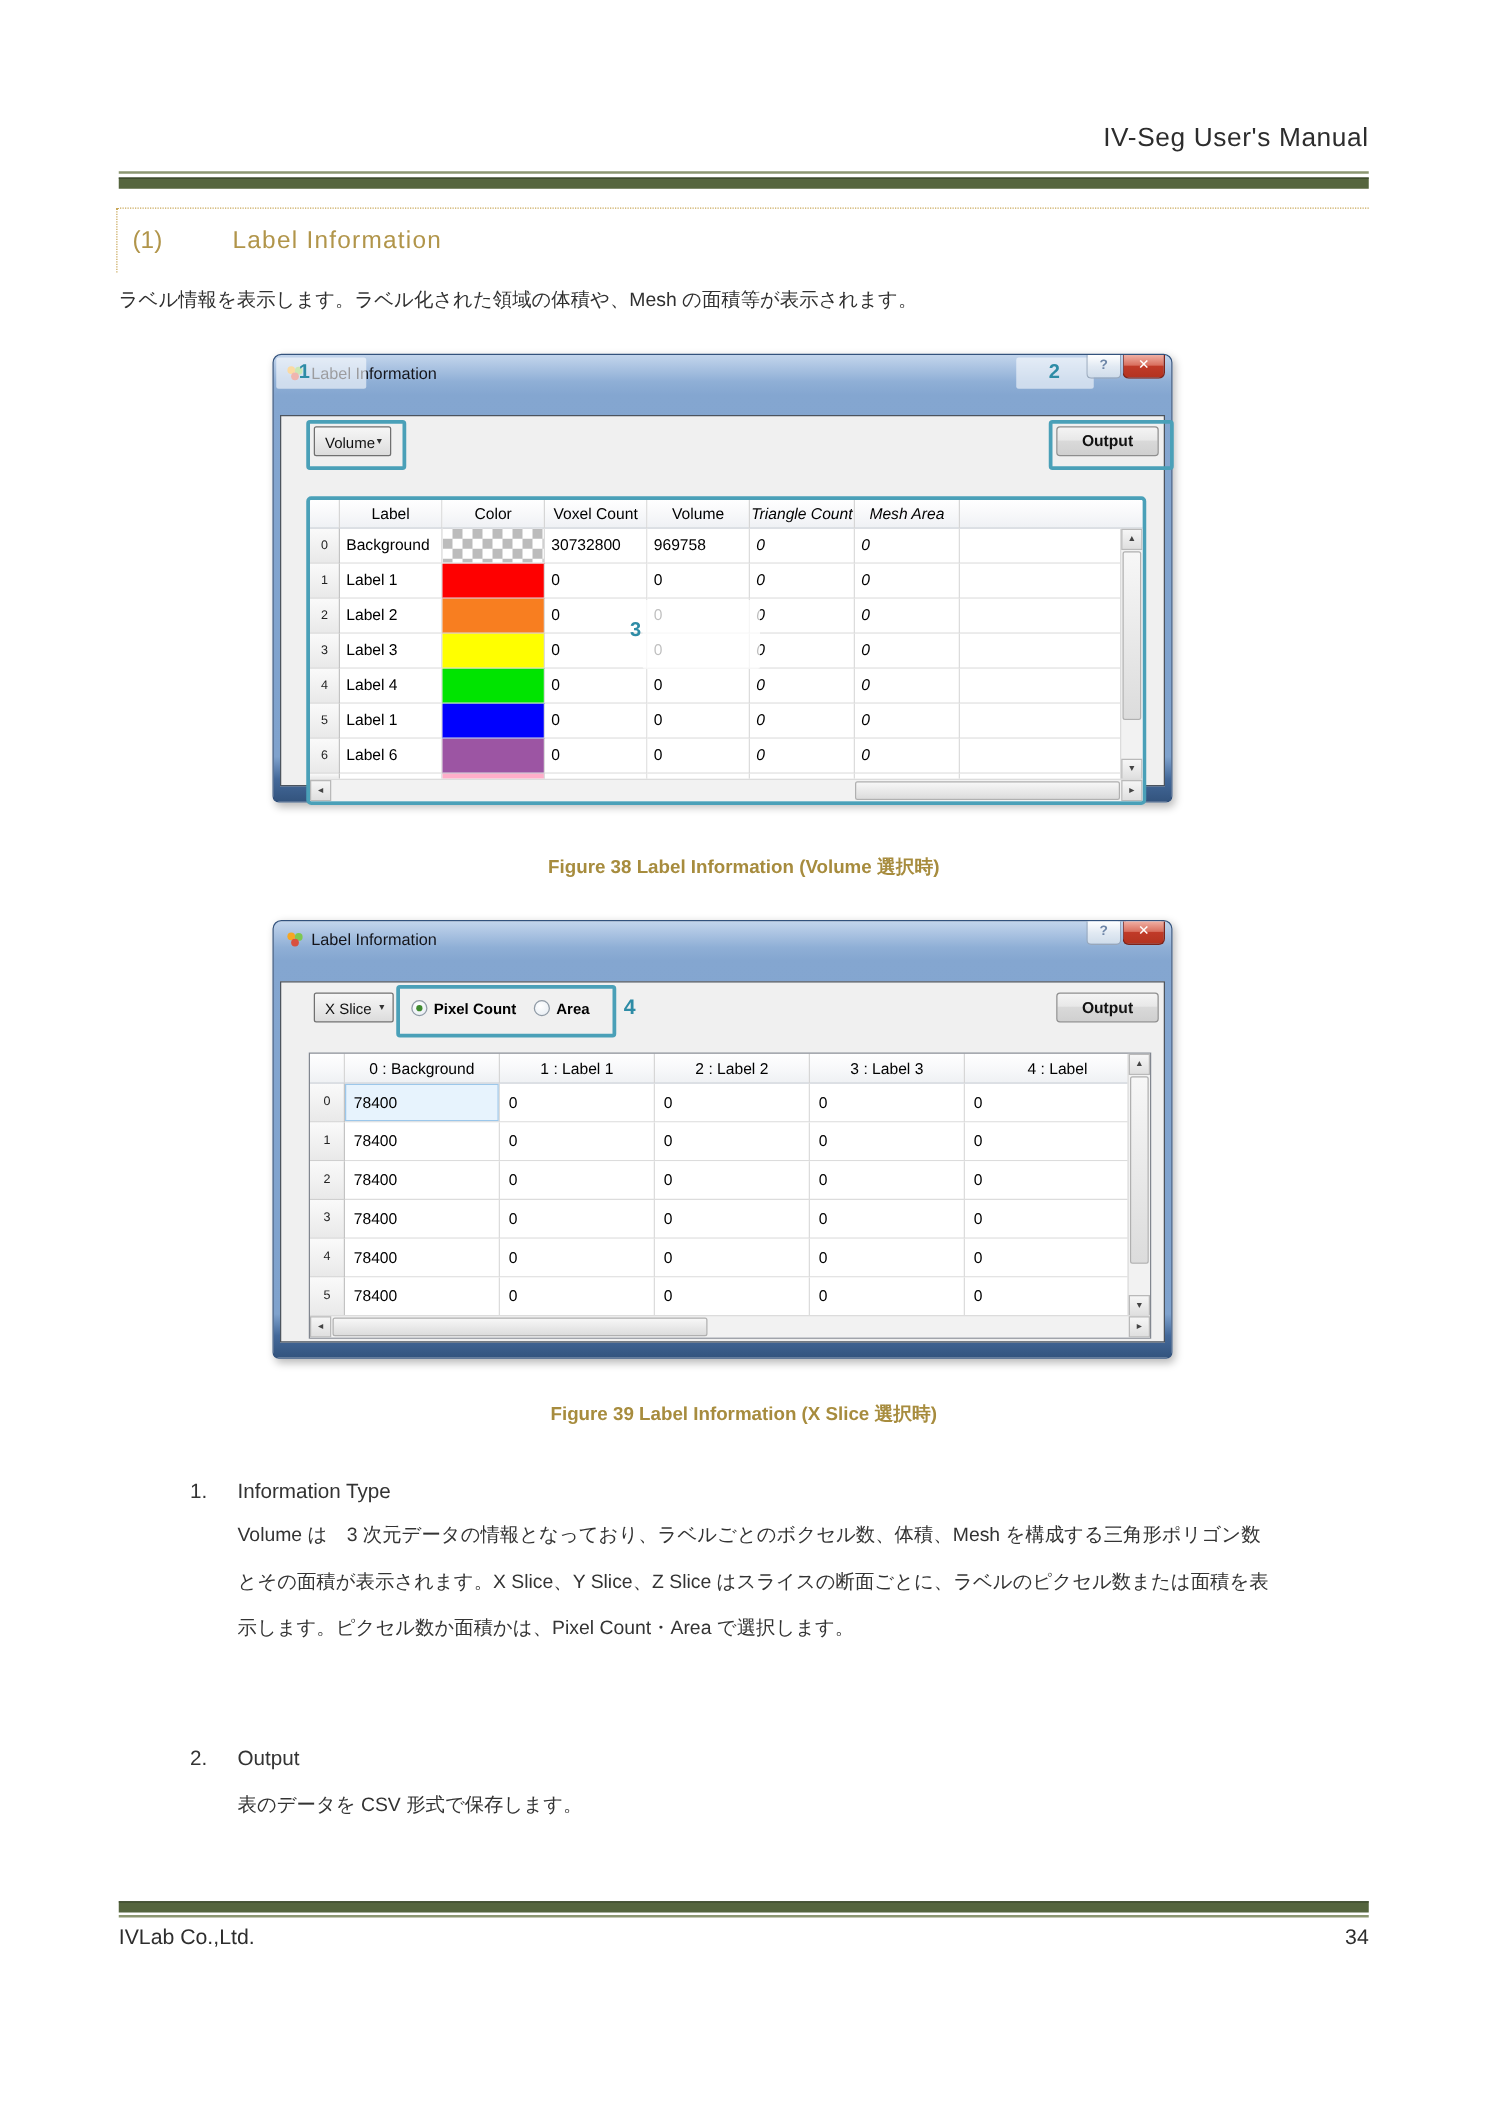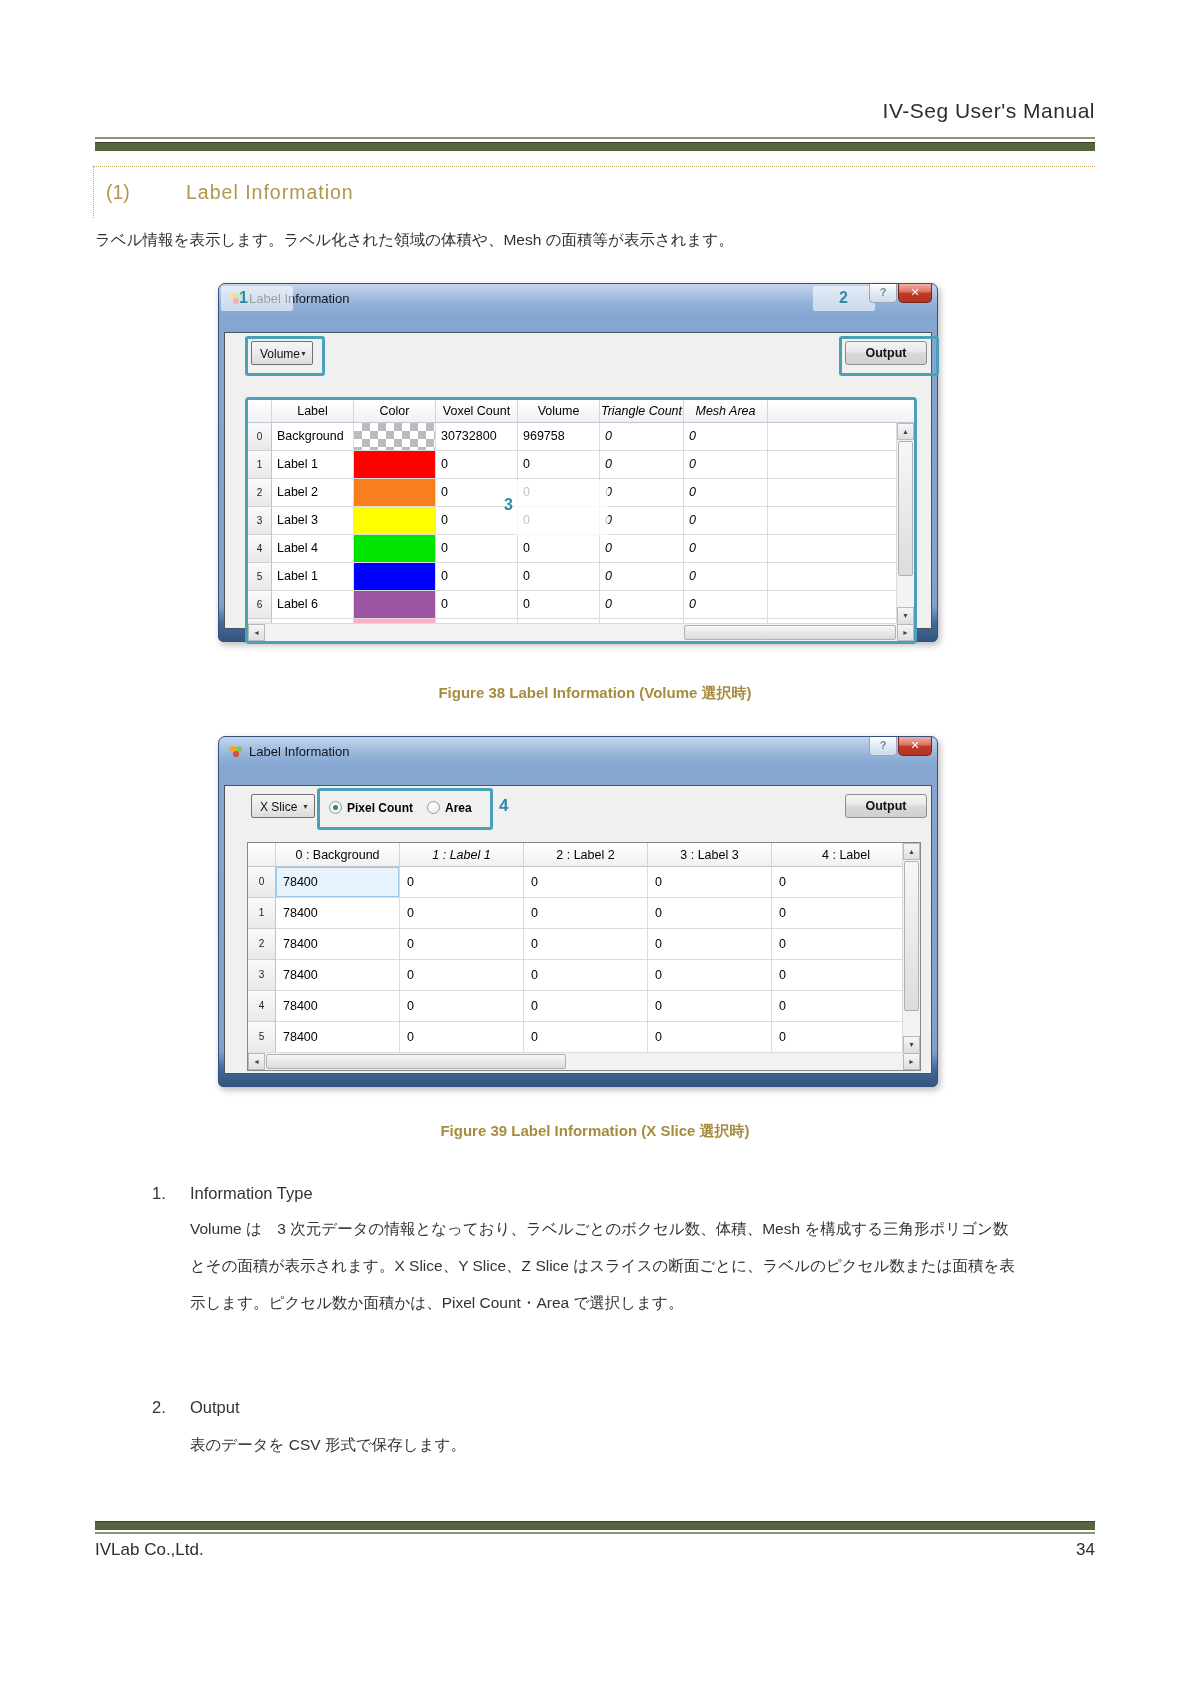--- a/index.html
+++ b/index.html
@@ -269,21 +269,21 @@
       <span class="radio on"></span><span class="rlabel">Pixel Count</span><span class="radio"></span><span class="rlabel">Area</span>
     </div>
     <span class="callout-num" style="position:absolute;left:274px;top:10px;font-size:17px;">4</span>
 
     <div class="pushbtn" style="left:620px;top:8px;width:82px;">Output</div>
 
     <div class="tbl-wrap2">
       <div class="trow">
         <div class="hcell w28" style="height:24px;padding-top:5px;"></div>
         <div class="hcell w124" style="height:24px;padding-top:5px;">0 : Background</div>
-        <div class="hcell w124" style="height:24px;padding-top:5px;font-style:italic;">1 : Label 1</div>
+        <div class="hcell w124" style="height:24px;padding-top:5px;">1 : Label 1</div>
         <div class="hcell w124" style="height:24px;padding-top:5px;">2 : Label 2</div>
         <div class="hcell w124" style="height:24px;padding-top:5px;">3 : Label 3</div>
         <div class="hcell fill" style="height:24px;padding-top:5px;">4 : Label</div>
       </div>
 
       <div class="trow" style="height:31px;">
         <div class="rh w28" style="padding-top:9px;">0</div>
         <div class="cell w124 sel" style="padding:8px 0 0 7px;">78400</div>
         <div class="cell w124" style="padding:8px 0 0 7px;">0</div>
         <div class="cell w124" style="padding:8px 0 0 7px;">0</div>

